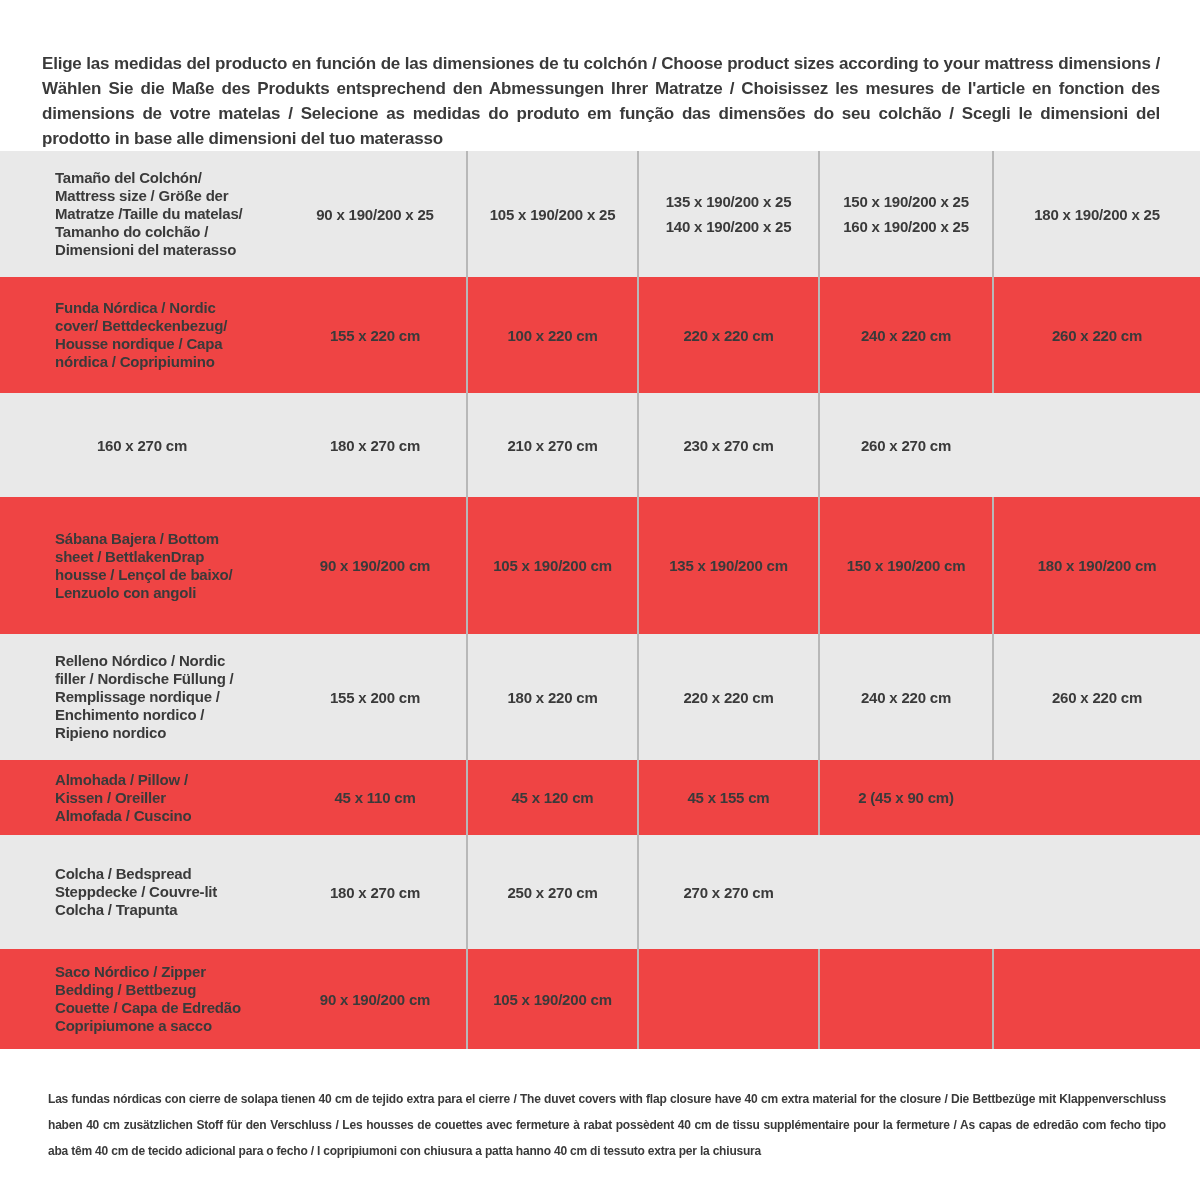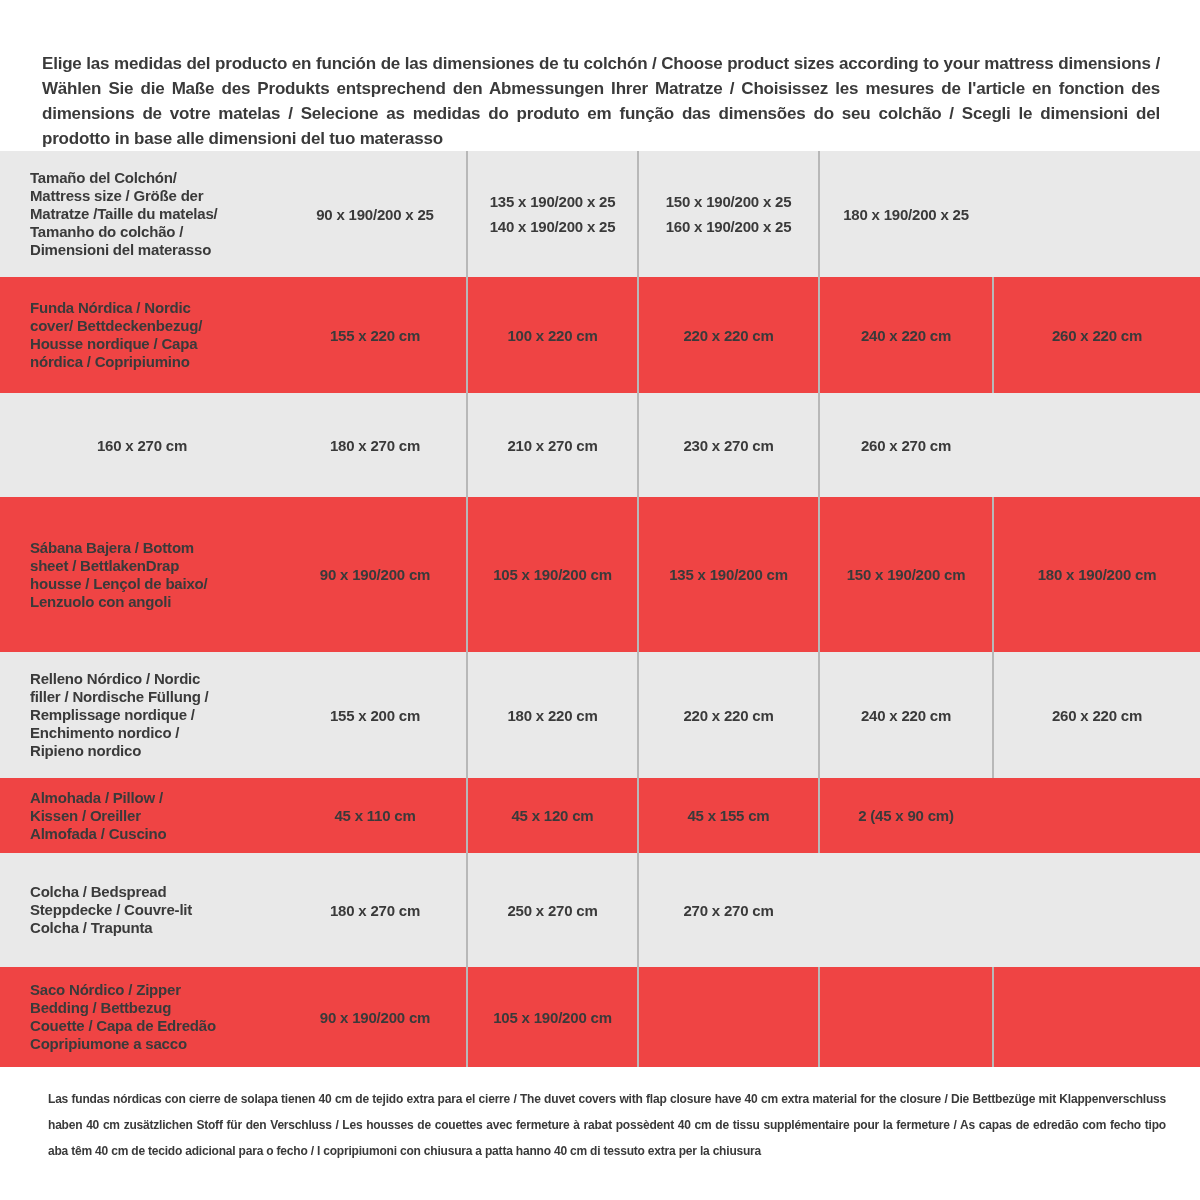--- a/index.html
+++ b/index.html
@@ -38,32 +38,32 @@
     grid-template-columns: 284px 182px 171px 181px 174px 208px;
     width: 1200px;
     background: #ef4444;
   }
   .trow.stripe {
     background: var(--stripe-color, #e9e9e9);
   }
   .r-header  { height: 126px; }
   .r-funda   { height: 116px; }
   .r-encimera{ height: 104px; }
-  .r-bajera  { height: 155px; }
+  .r-bajera  { height: 137px; }
   .r-relleno { height: 126px; }
   .r-almohada{ height: 75px; }
   .r-colcha  { height: 114px; }
   .r-saco    { height: 100px; }
   .cell {
     display: flex;
     align-items: center;
     box-sizing: border-box;
   }
   .cell.label {
-    padding-left: 30px;
+    padding-left: 55px;
     padding-right: 8px;
     font-size: 15px;
     font-weight: bold;
     line-height: 18px;
     letter-spacing: -0.2px;
     white-space: pre-line;
     color: var(--text-color, #3a3a3a);
   }
   .cell.val {
     justify-content: center;
@@ -99,20 +99,21 @@
 
 <div class="size-table">
 
   <div class="trow stripe r-header">
     <div class="cell label">Tamaño del Colchón/
 Mattress size / Größe der
 Matratze /Taille du matelas/
 Tamanho do colchão /
 Dimensioni del materasso</div>
     <div class="cell val">90 x 190/200 x 25</div>
+    <div class="cell val">105 x 190/200 x 25</div>
     <div class="cell val">135 x 190/200 x 25
 140 x 190/200 x 25</div>
     <div class="cell val">150 x 190/200 x 25
 160 x 190/200 x 25</div>
     <div class="cell val">180 x 190/200 x 25</div>
   </div>
 
   <div class="trow r-funda">
     <div class="cell label">Funda Nórdica /  Nordic
 cover/ Bettdeckenbezug/

